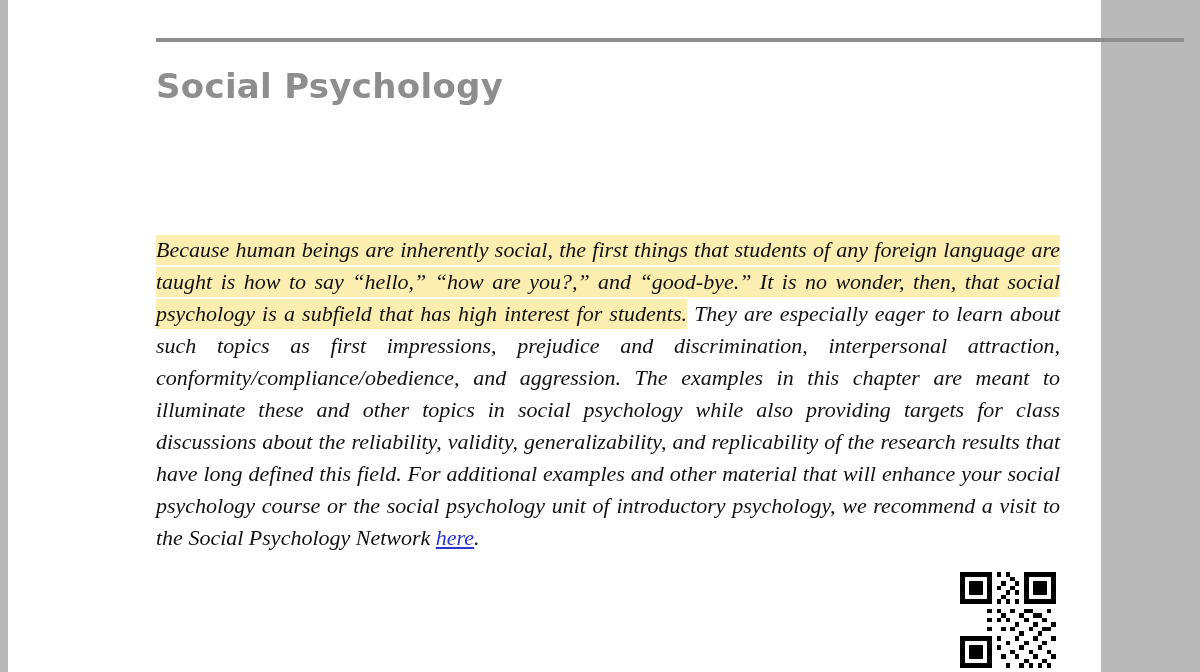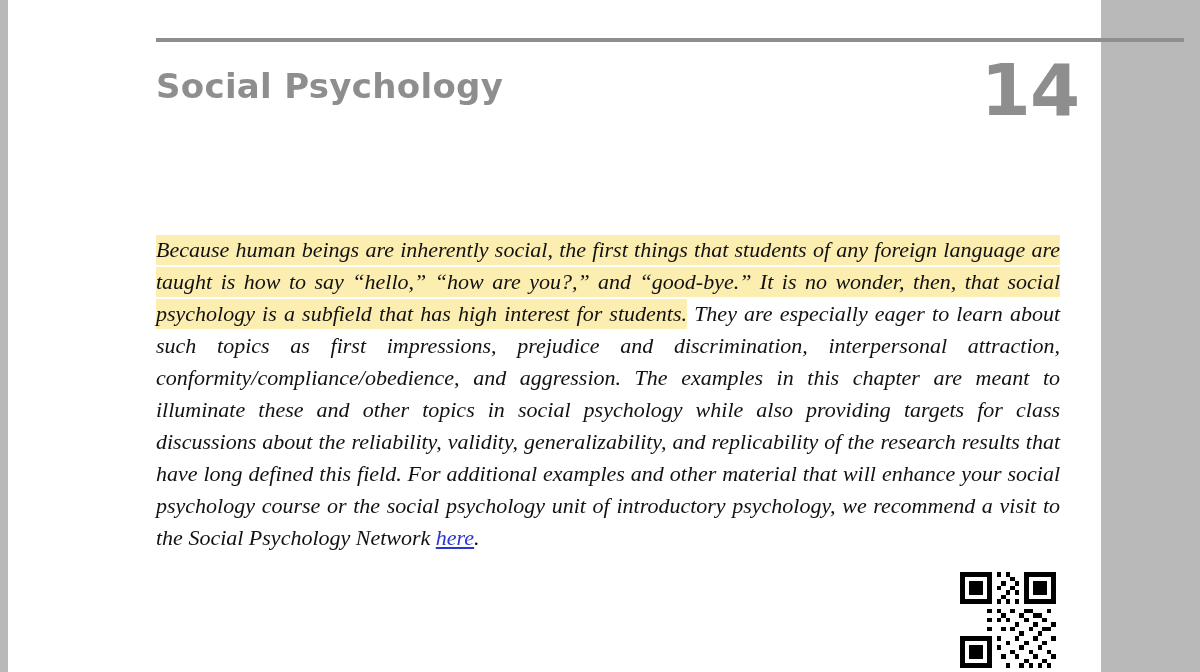--- a/index.html
+++ b/index.html
@@ -92,21 +92,20 @@
 </head>
 <body>
 
 <div class="page">
   <div class="page-inner">
 
     <div class="header-rule"></div>
 
     <h1 class="chapter-title">Social Psychology</h1>
 
-    <div class="chapter-number">14</div>
 
     <p class="body-text"><span class="hl">Because human beings are inherently social, the first things that students of any foreign language are taught is how to say “hello,” “how are you?,” and “good-bye.” It is no wonder, then, that social psychology is a subfield that has high interest for students.</span><span> They are especially eager to learn about such topics as first impressions, prejudice and discrimination, interpersonal attraction, conformity/compliance/obedience, and aggression. The examples in this chapter are meant to illuminate these and other topics in social psychology while also providing targets for class discussions about the reliability, validity, generalizability, and replicability of the research results that have long defined this field. For additional examples and other material that will enhance your social psychology course or the social psychology unit of introductory psychology, we recommend a visit to the Social Psychology Network </span><a class="link" href="#">here</a><span>.</span></p>
 
     <div class="qr">
       <svg width="96" height="96" viewBox="0 0 21 21" shape-rendering="crispEdges" aria-hidden="true">
         <rect width="21" height="21" fill="#ffffff"></rect>
         <g fill="#000000">
 
           <rect x="0" y="0" width="7" height="1"></rect>
           <rect x="0" y="6" width="7" height="1"></rect>

